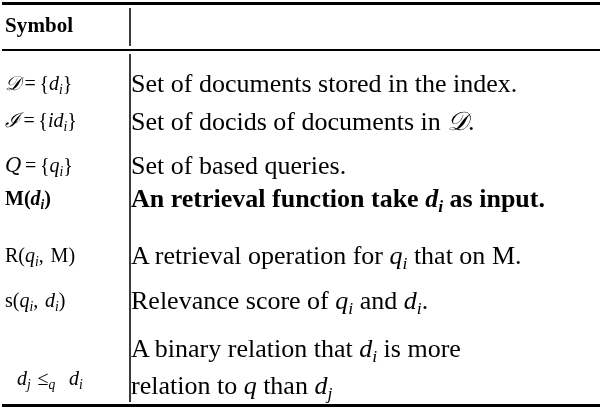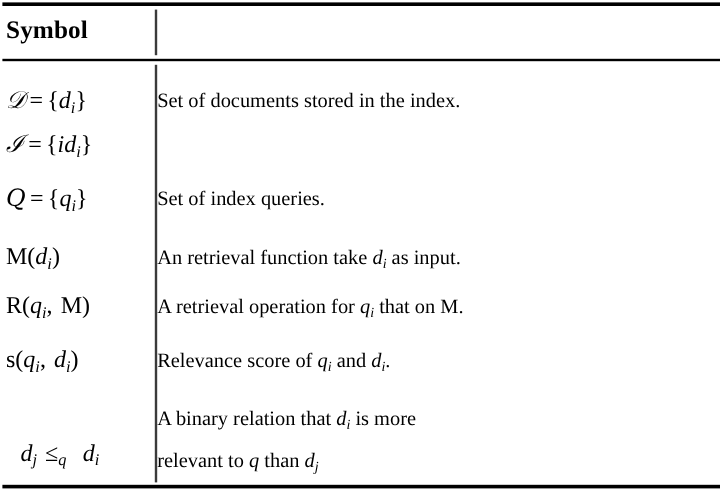--- a/index.html
+++ b/index.html
@@ -82,21 +82,21 @@
     letter-spacing: 0.1px;
   }
 
   
   .row-body .cell-symbol {
     font-size: 20px;
     line-height: 28px;
     white-space: nowrap;
   }
   .row-body .cell-def {
-    font-size: 17px;
+    font-size: 26px;
     line-height: 30px;
   }
 
   
   .mathvar  { font-style: italic; font-family: "Liberation Serif", "DejaVu Serif", serif; }
   .mathup   { font-style: normal; font-family: "Liberation Serif", "DejaVu Serif", serif; }
   .cal      { font-style: italic; font-family: "DejaVu Serif", "Liberation Serif", serif; }
   .sub {
     font-style: italic;
     font-size: 0.68em;
@@ -132,32 +132,35 @@
       </div>
       <div class="cell-def">
         <span class="defline">Set of documents stored in the index.</span>
       </div>
     </div>
 
     <div class="row row-body" style="top:106px;">
       <div class="cell-symbol">
         <span class="cal">ℐ</span><span class="op mathup">=</span><span class="mathup">{</span><span class="mathvar">id</span><span class="sub">i</span><span class="mathup">}</span>
       </div>
+      <div class="cell-def">
+        <span class="defline"><span>Set of docids of documents in </span><span class="cal">𝒟</span><span>.</span></span>
+      </div>
     </div>
 
     <div class="row row-body" style="top:151px;">
       <div class="cell-symbol">
         <span class="cal">𝑄</span><span class="op mathup">=</span><span class="mathup">{</span><span class="mathvar">q</span><span class="sub">i</span><span class="mathup">}</span>
       </div>
       <div class="cell-def">
-        <span class="defline">Set of index queries.</span>
+        <span class="defline">Set of based queries.</span>
       </div>
     </div>
 
-    <div class="row row-body" style="top:200px;">
+    <div class="row row-body" style="top:184px;font-weight:bold;">
       <div class="cell-symbol">
         <span class="mathup">M</span><span class="mathup">(</span><span class="mathvar">d</span><span class="sub">i</span><span class="mathup">)</span>
       </div>
       <div class="cell-def">
         <span class="defline"><span>An retrieval function take </span><span class="mathvar">d</span><span class="sub">i</span><span> as input.</span></span>
       </div>
     </div>
 
     <div class="row row-body" style="top:241px;justify-content:space-between;">
       <div class="cell-symbol">
@@ -176,18 +179,18 @@
         <span class="defline"><span>Relevance score of </span><span class="mathvar">q</span><span class="sub">i</span><span> and </span><span class="mathvar">d</span><span class="sub">i</span><span>.</span></span>
       </div>
     </div>
 
     <div class="row row-body" style="top:334px;">
       <div class="cell-symbol" style="padding-top:30px;padding-left:17px;">
         <span class="mathvar">d</span><span class="sub">j</span><span class="sp"></span><span class="mathup">≤</span><span class="sub">q</span><span class="sp"></span><span class="sp"></span><span class="mathvar">d</span><span class="sub">i</span>
       </div>
       <div class="cell-def">
         <span class="defline"><span>A binary relation that </span><span class="mathvar">d</span><span class="sub">i</span><span> is more</span></span>
-        <span class="defline"><span>relevant to </span><span class="mathvar">q</span><span> than </span><span class="mathvar">d</span><span class="sub">j</span></span>
+        <span class="defline"><span>relation to </span><span class="mathvar">q</span><span> than </span><span class="mathvar">d</span><span class="sub">j</span></span>
       </div>
     </div>
 
   </div>
 </div>
 
 </body></html>

